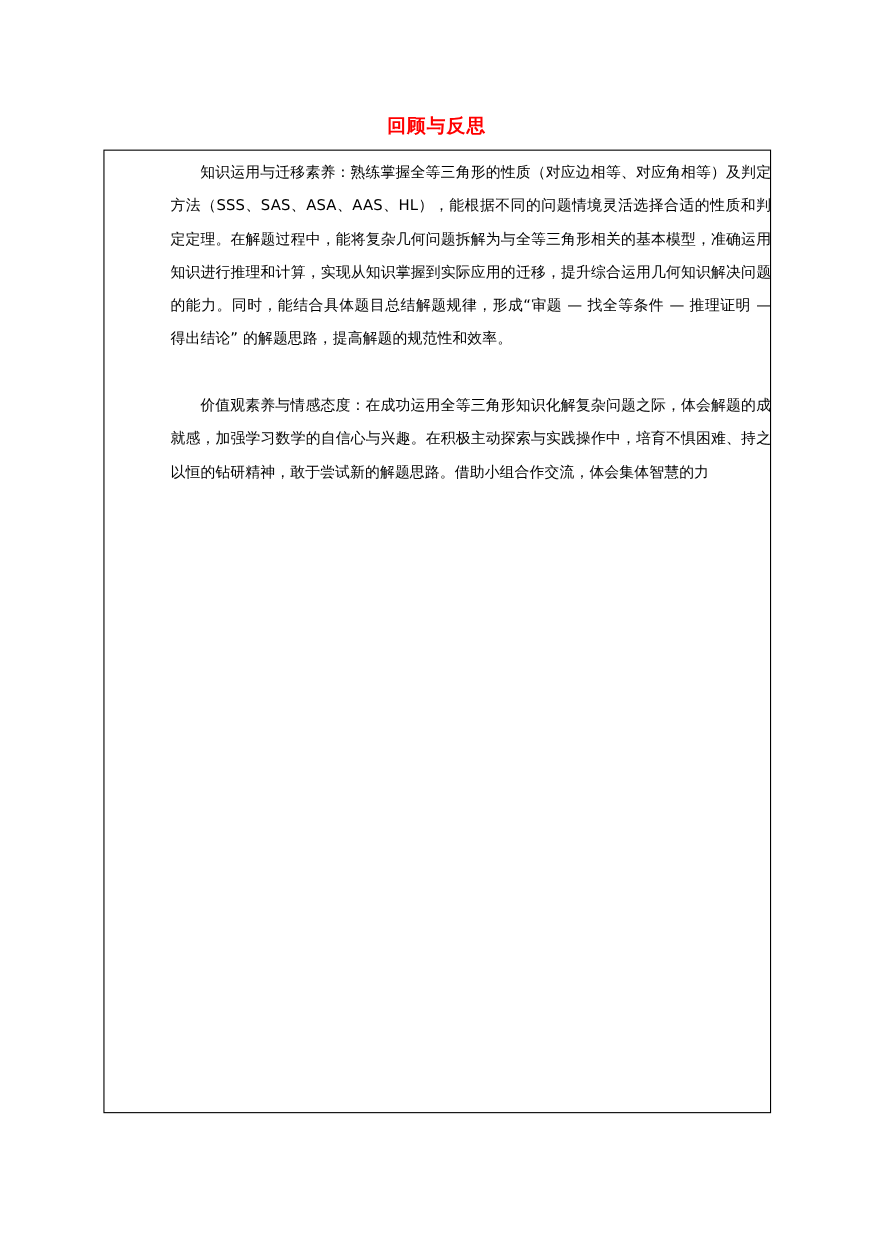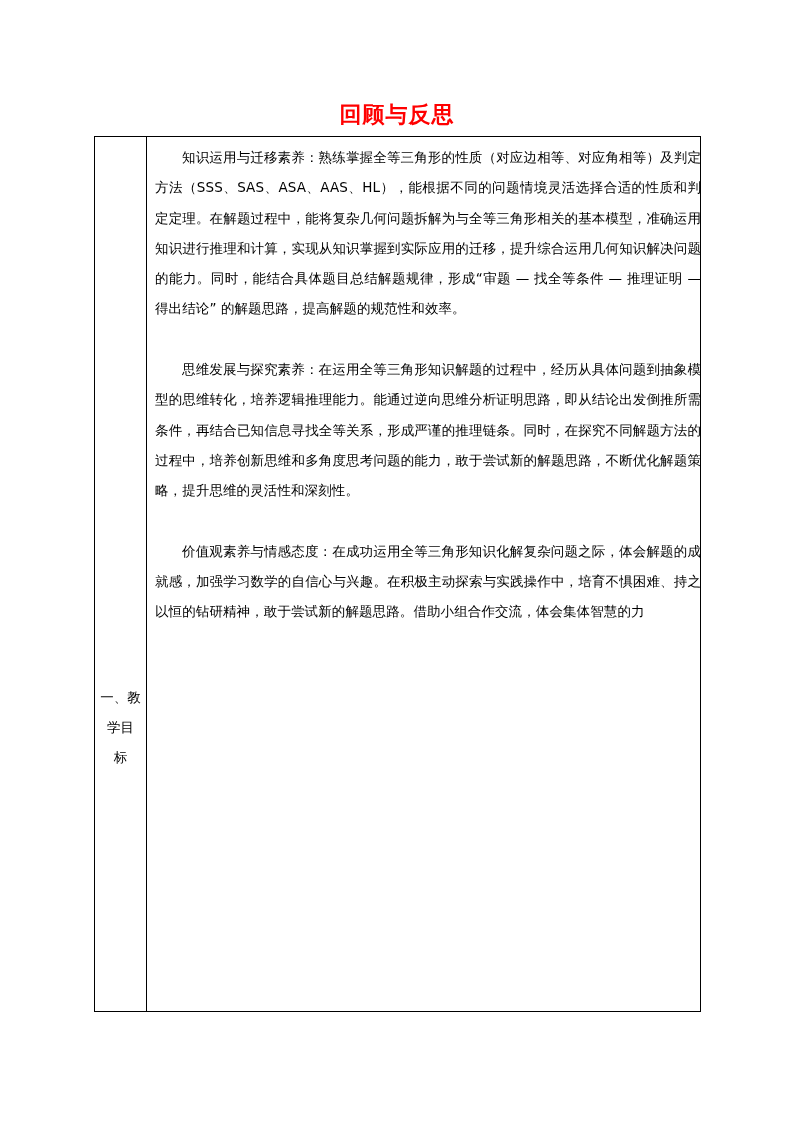--- a/index.html
+++ b/index.html
@@ -14,21 +14,21 @@
       overflow: hidden;
       font-family: "DejaVu Sans", "Liberation Sans", sans-serif;
       color: #000000;
     }
     .page-title {
       position: absolute;
       left: 0;
       top: 104px;
       width: 794px;
       text-align: center;
-      font-size: 22px;
+      font-size: 17px;
       font-weight: bold;
       color: #ff0000;
       letter-spacing: 1px;
       line-height: 22px;
     }
     .doc-table {
       position: absolute;
       left: 94px;
       top: 136px;
       width: 607px;
@@ -72,25 +72,17 @@
       margin: 0 0 30.3px 0;
       letter-spacing: 0.1px;
     }
   </style>
 </head>
 <body>
 
 <div class="page-title">回顾与反思</div>
 
 <div class="doc-table">
-  <div class="label-col">
-    <div class="label-text">
-      <div>一、教</div>
-      <div>学目</div>
-      <div>标</div>
-    </div>
-  </div>
   <div class="content-col">
     <p class="para">知识运用与迁移素养：熟练掌握全等三角形的性质（对应边相等、对应角相等）及判定方法（SSS、SAS、ASA、AAS、HL），能根据不同的问题情境灵活选择合适的性质和判定定理。在解题过程中，能将复杂几何问题拆解为与全等三角形相关的基本模型，准确运用知识进行推理和计算，实现从知识掌握到实际应用的迁移，提升综合运用几何知识解决问题的能力。同时，能结合具体题目总结解题规律，形成“审题 — 找全等条件 — 推理证明 — 得出结论” 的解题思路，提高解题的规范性和效率。</p>
-    <p class="para">思维发展与探究素养：在运用全等三角形知识解题的过程中，经历从具体问题到抽象模型的思维转化，培养逻辑推理能力。能通过逆向思维分析证明思路，即从结论出发倒推所需条件，再结合已知信息寻找全等关系，形成严谨的推理链条。同时，在探究不同解题方法的过程中，培养创新思维和多角度思考问题的能力，敢于尝试新的解题思路，不断优化解题策略，提升思维的灵活性和深刻性。</p>
     <p class="para">价值观素养与情感态度：在成功运用全等三角形知识化解复杂问题之际，体会解题的成就感，加强学习数学的自信心与兴趣。在积极主动探索与实践操作中，培育不惧困难、持之以恒的钻研精神，敢于尝试新的解题思路。借助小组合作交流，体会集体智慧的力</p>
   </div>
 </div>
 
 </body></html>

